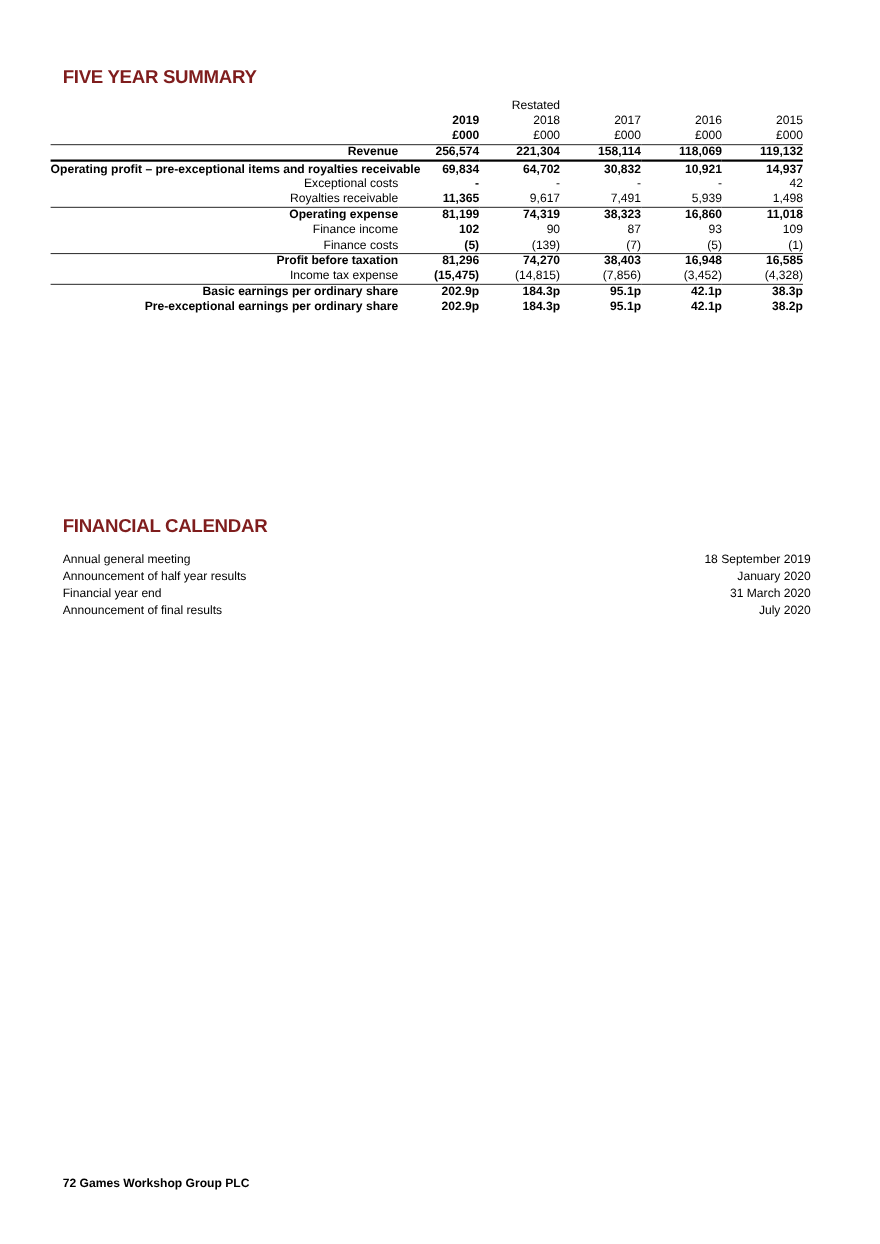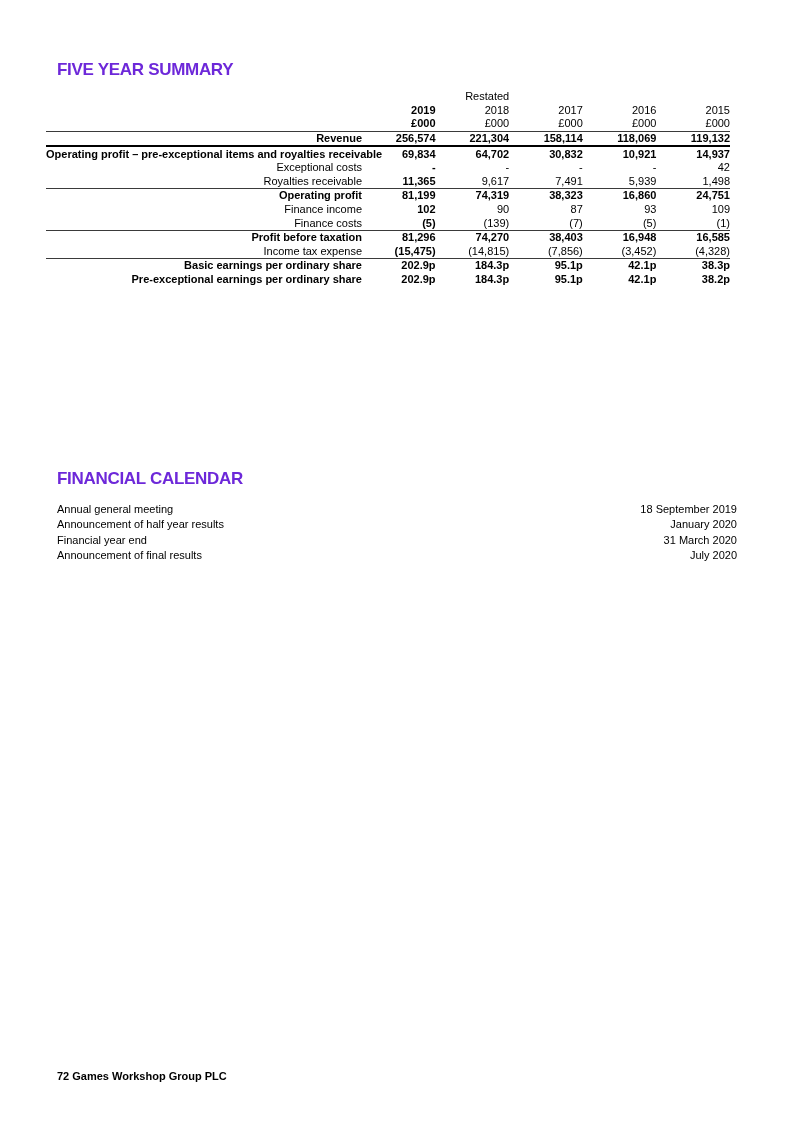--- a/index.html
+++ b/index.html
@@ -11,21 +11,21 @@
     font-family: "Liberation Sans", sans-serif;
     color: #000000;
     overflow: hidden;
   }
   .section-title {
     position: absolute;
     left: 57px;
     font-size: 17px;
     font-weight: bold;
     letter-spacing: -0.3px;
-    color: #6d28d9;
+    color: #7f1d1d;
     white-space: nowrap;
   }
   #fys-title { top: 60px; }
   #fc-title  { top: 469px; }
 
   
   #fys-table {
     position: absolute;
     left: 46px;
     top: 90px;
@@ -147,26 +147,26 @@
       </tr>
       <tr class="b-thin">
         <td class="lbl">Royalties receivable</td>
         <td class="num y2019">11,365</td>
         <td class="num">9,617</td>
         <td class="num">7,491</td>
         <td class="num">5,939</td>
         <td class="num">1,498</td>
       </tr>
       <tr class="r-bold">
-        <td class="lbl">Operating profit</td>
+        <td class="lbl">Operating expense</td>
         <td class="num y2019">81,199</td>
         <td class="num">74,319</td>
         <td class="num">38,323</td>
         <td class="num">16,860</td>
-        <td class="num">24,751</td>
+        <td class="num">11,018</td>
       </tr>
       <tr>
         <td class="lbl">Finance income</td>
         <td class="num y2019">102</td>
         <td class="num">90</td>
         <td class="num">87</td>
         <td class="num">93</td>
         <td class="num">109</td>
       </tr>
       <tr class="b-thin">

